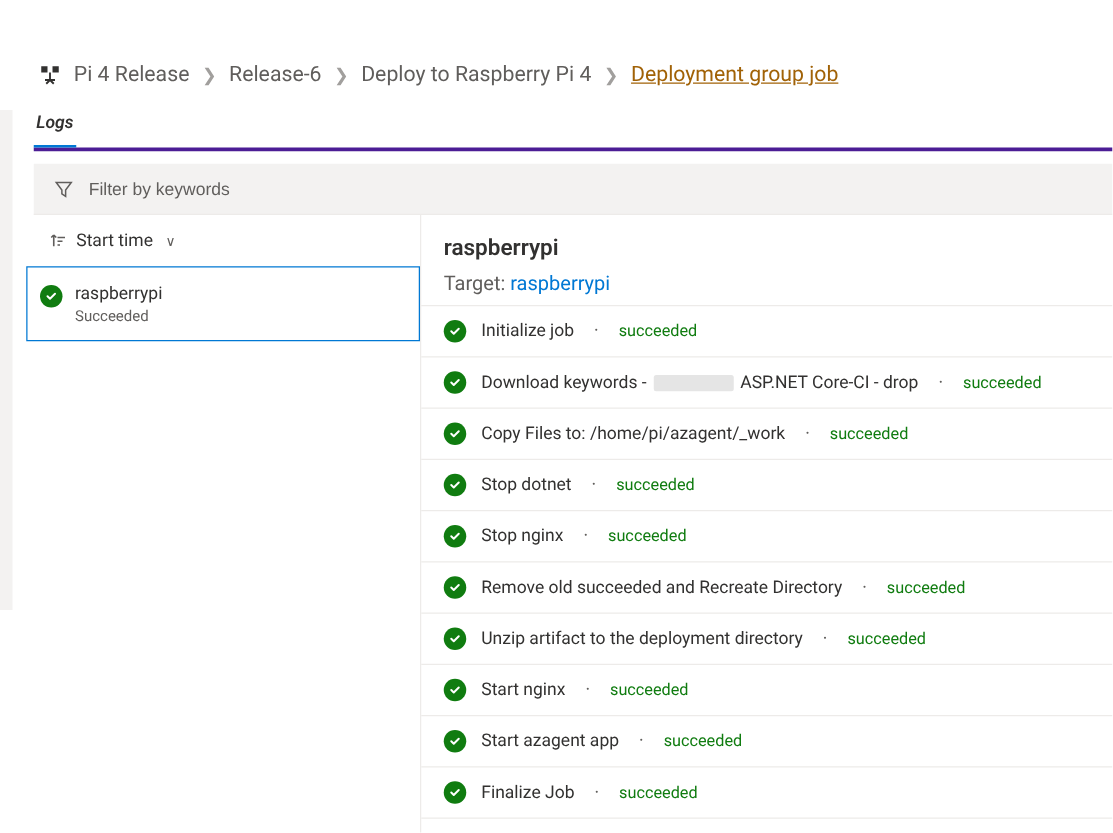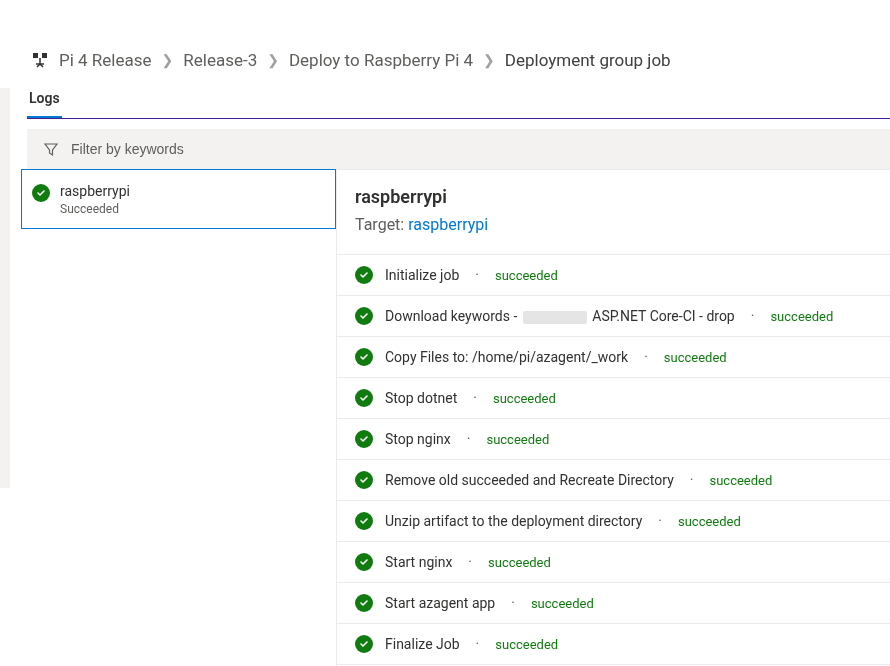--- a/index.html
+++ b/index.html
@@ -21,25 +21,25 @@
   
   .breadcrumb {
     display: flex; align-items: center; gap: 8px;
     padding: 10px 0 8px 4px;
     font-size: 17px;
     color: #605e5c;
     margin-top: 40px;
   }
   .breadcrumb .bc-icon { display: flex; align-items: center; margin-right: 2px; }
   .breadcrumb .sep { color: #a19f9d; font-size: 14px; padding: 0 2px; }
-  .breadcrumb .crumb-current { color: #404040; }
+  .breadcrumb .crumb-current { color: #a16207; text-decoration: underline; }
   .breadcrumb .crumb { cursor: pointer; }
 
   
-  .tabs { display: flex; border-bottom: 1px solid #4c1d95; margin-top: 6px; }
+  .tabs { display: flex; border-bottom: 3px solid #4c1d95; margin-top: 6px; font-style: italic; }
   .tab {
     padding: 6px 2px 10px 2px;
     font-size: 14px; font-weight: 600;
     color: #323130;
     border-bottom: 2px solid transparent;
     cursor: pointer;
   }
   .tab.active { border-bottom-color: #0078d4; }
 
   
@@ -90,21 +90,20 @@
   .target-row .tstatus { font-size: 12px; color: #605e5c; margin-top: 2px; }
 
   
   .r-header { padding: 16px 18px 8px 18px; }
   .r-title { font-size: 18px; font-weight: 600; color: #323130; }
   .r-target { font-size: 16px; color: #605e5c; margin-top: 8px; }
   .r-target-link { color: #0078d4; cursor: pointer; }
 
   
   .steps {
-    margin-top: 12px;
     border-top: 1px solid #edebe9;
   }
   .step {
     display: flex; align-items: center; gap: 12px;
     padding: 11px 18px;
     border-bottom: 1px solid #edebe9;
     cursor: pointer;
     font-size: 14px;
   }
   .step .step-name { color: #323130; }
@@ -135,21 +134,21 @@
       <svg width="18" height="18" viewBox="0 0 18 18" fill="none">
         <rect x="2" y="2" width="5" height="5" fill="#323130"></rect>
         <rect x="11" y="2" width="5" height="5" fill="#323130"></rect>
         <path d="M9 7 L9 13" stroke="#323130" stroke-width="1.5"></path>
         <path d="M5 13 L13 13" stroke="#323130" stroke-width="1.5"></path>
         <path d="M9 13 L6 16 M9 13 L12 16" stroke="#323130" stroke-width="1.5"></path>
       </svg>
     </span>
     <span class="crumb">Pi 4 Release</span>
     <span class="sep">❯</span>
-    <span class="crumb">Release-3</span>
+    <span class="crumb">Release-6</span>
     <span class="sep">❯</span>
     <span class="crumb">Deploy to Raspberry Pi 4</span>
     <span class="sep">❯</span>
     <span class="crumb crumb-current">Deployment group job</span>
   </div>
 
   <div class="tabs">
     <div class="tab active">Logs</div>
   </div>
 
@@ -158,20 +157,30 @@
       <svg width="16" height="16" viewBox="0 0 16 16">
         <path d="M2 3 L14 3 L9.5 9 L9.5 14 L6.5 12 L6.5 9 Z" fill="none" stroke="#605e5c" stroke-width="1.2"></path>
       </svg>
     </span>
     <input type="text" placeholder="Filter by keywords" style="">
   </div>
 
   <div class="columns">
 
     <div class="left-col">
+      <div class="sort-hdr">
+        <span class="sort-icon">
+          <svg width="14" height="14" viewBox="0 0 14 14">
+            <path d="M4 2 L4 11 M4 2 L2 4 M4 2 L6 4" stroke="#605e5c" stroke-width="1.3" fill="none"></path>
+            <path d="M7 4 L13 4 M7 7 L11 7 M7 10 L9 10" stroke="#605e5c" stroke-width="1.3"></path>
+          </svg>
+        </span>
+        <span>Start time</span>
+        <span class="chev-down">∨</span>
+      </div>
 
       <div class="target-row">
         <span class="status-circle">
           <svg width="10" height="10" viewBox="0 0 10 10">
               <path d="M2 5 L4 7 L8 3" stroke="#fff" stroke-width="1.6" fill="none" stroke-linecap="round" stroke-linejoin="round"></path>
             </svg>
         </span>
         <div>
           <div class="tname">raspberrypi</div>
           <div class="tstatus">Succeeded</div>

